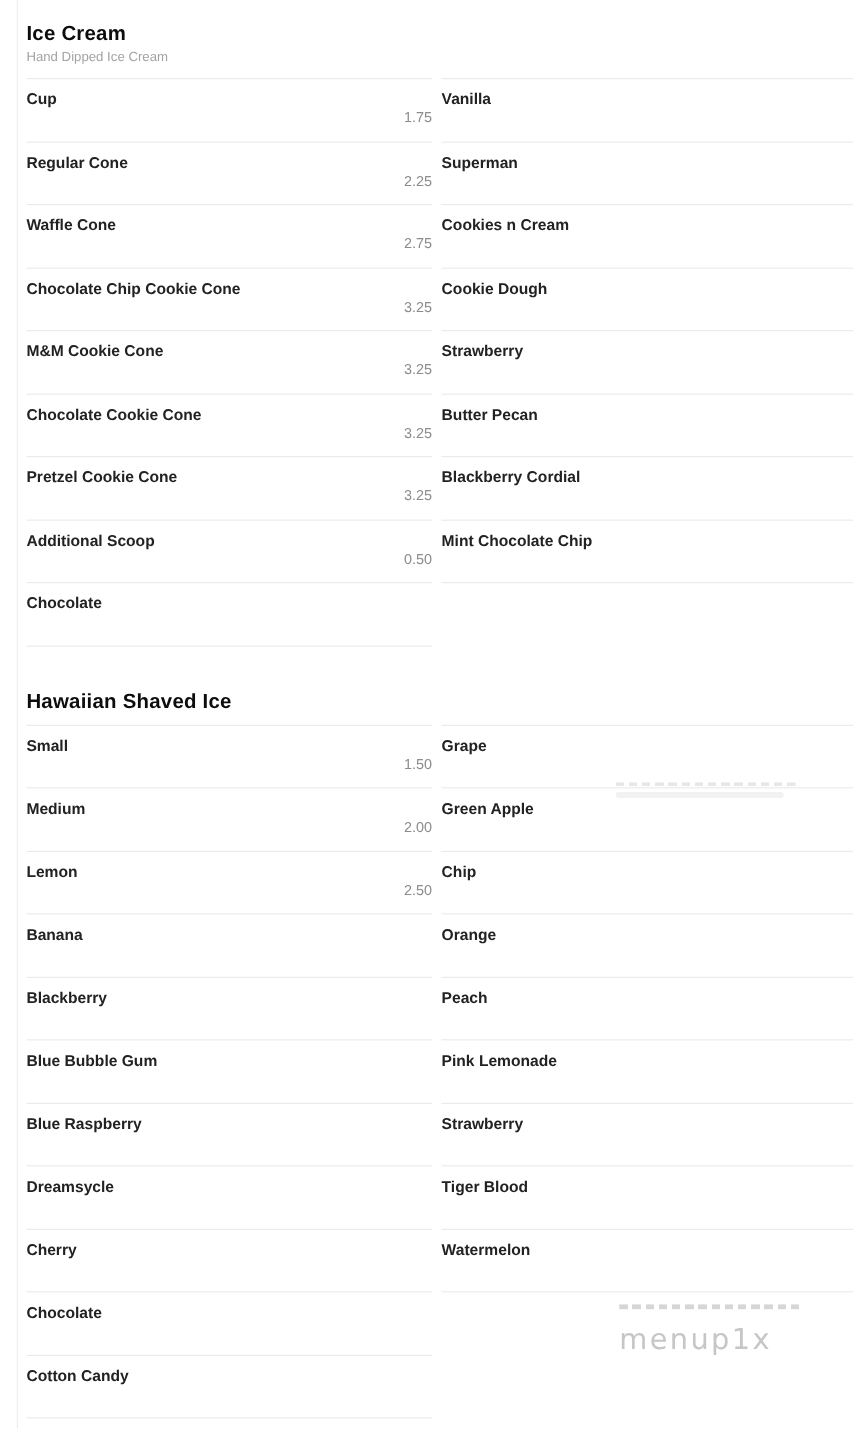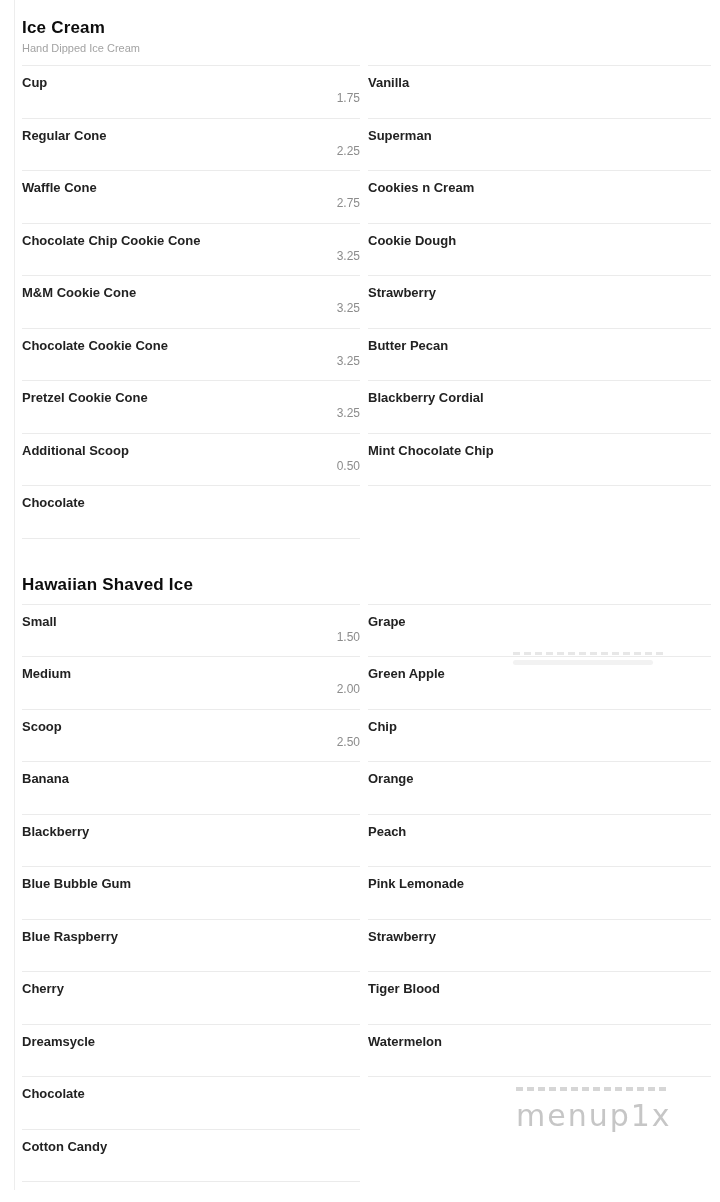--- a/index.html
+++ b/index.html
@@ -72,21 +72,21 @@
   .wm-logo{
     position:absolute;left:516px;top:1087px;width:160px;
   }
   .wm-logo .dash-line{
     height:4px;width:153px;
     background:repeating-linear-gradient(90deg,var(--wm-dash) 0 7px,transparent 7px 11px);
   }
   .wm-logo .wm-text{
     margin-top:9px;
     font-family:"DejaVu Sans",sans-serif;
-    font-size:30px;line-height:32px;
+    font-size:24px;line-height:32px;
     color:var(--wm);
     letter-spacing:2px;
   }
 </style>
 </head>
 <body>
 
 <div class="page">
   <div class="edge-line"></div>
 
@@ -194,21 +194,21 @@
     <div class="item-name">Small</div>
     <div class="item-price">1.50</div>
   </div>
 
   <div class="menu-item">
     <div class="item-name">Medium</div>
     <div class="item-price">2.00</div>
   </div>
 
   <div class="menu-item">
-    <div class="item-name">Scoop</div>
+    <div class="item-name">Lemon</div>
     <div class="item-price">2.50</div>
   </div>
 
   <div class="menu-item">
     <div class="item-name">Banana</div>
 
   </div>
 
   <div class="menu-item">
     <div class="item-name">Blackberry</div>
@@ -219,26 +219,26 @@
     <div class="item-name">Blue Bubble Gum</div>
 
   </div>
 
   <div class="menu-item">
     <div class="item-name">Blue Raspberry</div>
 
   </div>
 
   <div class="menu-item">
+    <div class="item-name">Dreamsycle</div>
+
+  </div>
+
+  <div class="menu-item">
     <div class="item-name">Cherry</div>
-
-  </div>
-
-  <div class="menu-item">
-    <div class="item-name">Dreamsycle</div>
 
   </div>
 
   <div class="menu-item">
     <div class="item-name">Chocolate</div>
 
   </div>
 
   <div class="menu-item">
     <div class="item-name">Cotton Candy</div>

